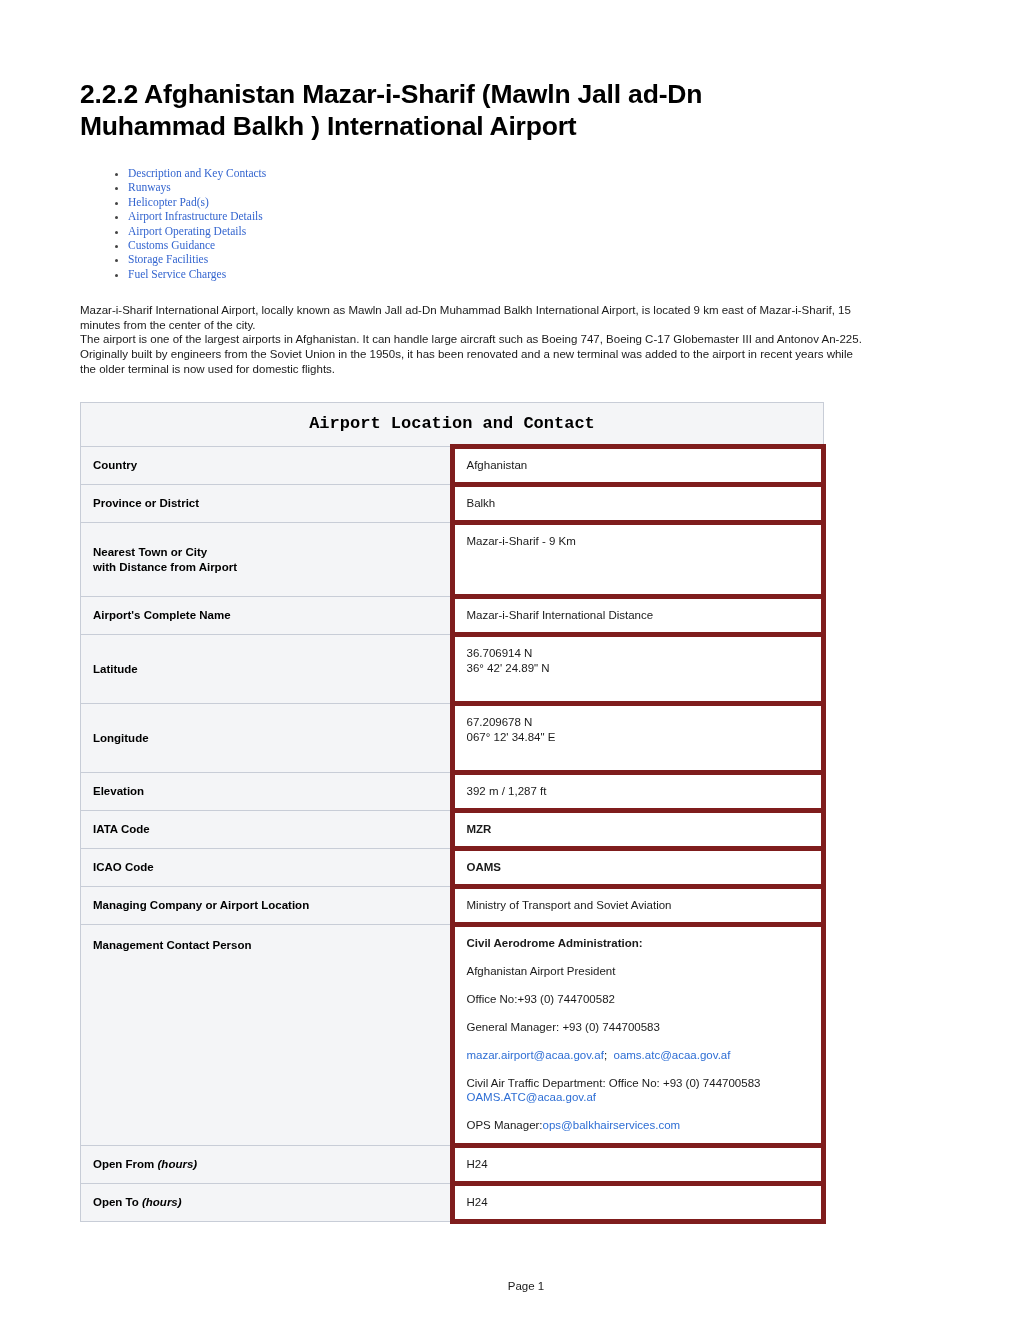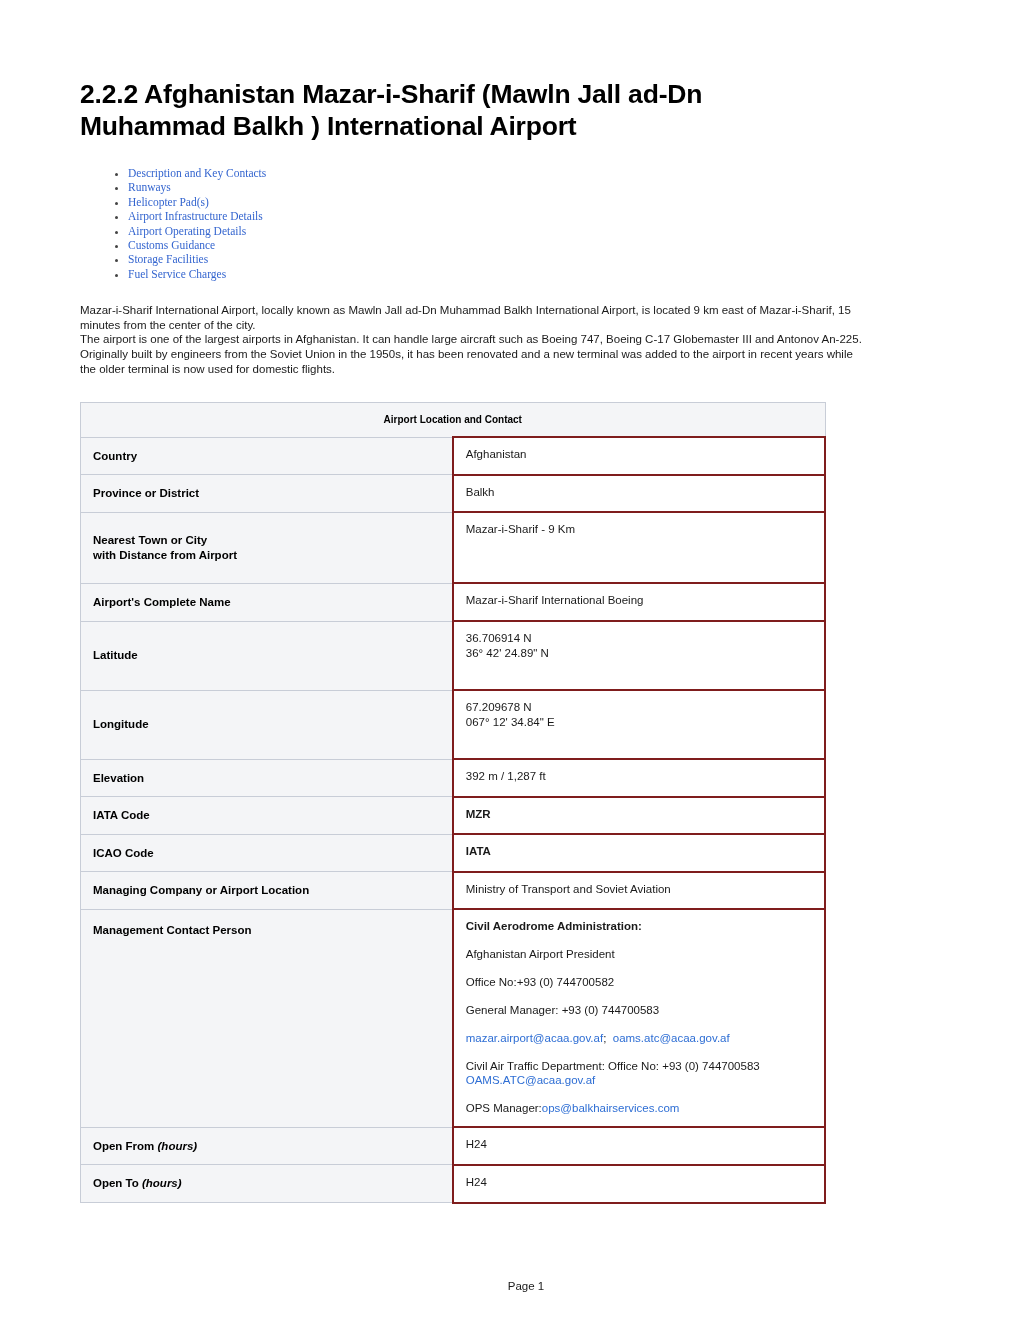--- a/index.html
+++ b/index.html
@@ -64,42 +64,43 @@
     margin-top: 26px;
     border-collapse: collapse;
     width: 746px;
     table-layout: fixed;
     border: 1px solid #c8cdd7;
   }
   table.airport th.section-head {
     background: #f4f5f7;
     border: 1px solid #c8cdd7;
     text-align: center;
-    font-size: 10px;
+    font-size: 17px;
     font-weight: bold;
     padding: 11px 6px;
     color: #000;
+    font-family: Liberation Mono, monospace;
   }
   table.airport td.label {
     width: 265px;
     background: #f4f5f7;
     border: 1px solid #c8cdd7;
     font-size: 11.5px;
     font-weight: bold;
     padding: 11px 12px;
     vertical-align: middle;
     line-height: 14.6px;
     color: #000;
   }
   table.airport td.label i {
     font-style: italic;
   }
   table.airport td.value {
     background: #ffffff;
-    border: 2px solid #7f1d1d;
+    border: 5px solid #7f1d1d;
     font-size: 11.5px;
     font-weight: normal;
     padding: 9px 12px;
     vertical-align: top;
     line-height: 15px;
     color: #1a1a1a;
   }
   table.airport td.value.bold {
     font-weight: bold;
   }
@@ -171,21 +172,21 @@
       <tr class="row-tall">
         <td class="label">
           <span>Nearest Town or City</span><br>
           <span>with Distance from Airport</span>
         </td>
         <td class="value tall">Mazar-i-Sharif - 9 Km</td>
       </tr>
 
       <tr>
         <td class="label">Airport's Complete Name</td>
-        <td class="value">Mazar-i-Sharif International Boeing</td>
+        <td class="value">Mazar-i-Sharif International Distance</td>
       </tr>
 
       <tr class="row-tall">
         <td class="label">Latitude</td>
         <td class="value">
           <span>36.706914 N</span><br>
           <span>36° 42' 24.89" N</span>
         </td>
       </tr>
 
@@ -202,21 +203,21 @@
         <td class="value">392 m / 1,287 ft</td>
       </tr>
 
       <tr>
         <td class="label">IATA Code</td>
         <td class="value bold">MZR</td>
       </tr>
 
       <tr>
         <td class="label">ICAO Code</td>
-        <td class="value bold">IATA</td>
+        <td class="value bold">OAMS</td>
       </tr>
 
       <tr>
         <td class="label">Managing Company or Airport Location</td>
         <td class="value">Ministry of Transport and Soviet Aviation</td>
       </tr>
 
       <tr>
         <td class="label" style="vertical-align:top; padding-top:13px;">Management Contact Person</td>
         <td class="value">

